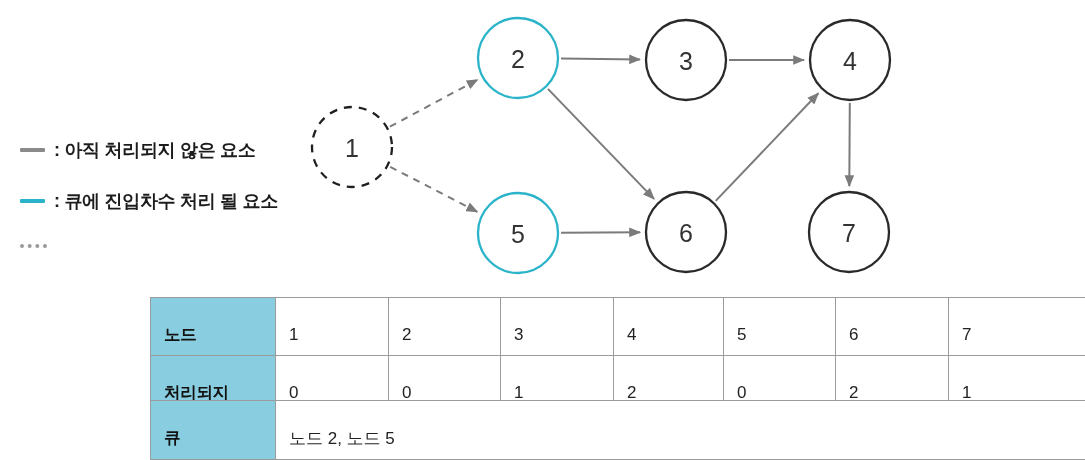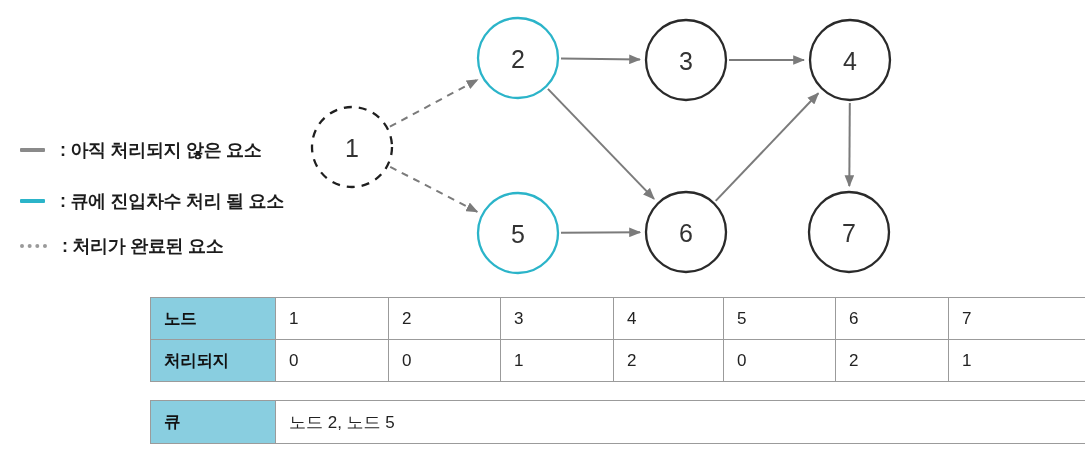--- a/index.html
+++ b/index.html
@@ -11,21 +11,21 @@
     font-family: "Liberation Sans", "DejaVu Sans", sans-serif;
     color: #1c1c1c;
   }
 
   
   .legend-row {
     position: absolute;
     left: 20px;
     display: flex;
     align-items: center;
-    gap: 15px;
+    gap: 9px;
     height: 22px;
     font-size: 18px;
     font-weight: 700;
     letter-spacing: -0.3px;
     white-space: nowrap;
   }
   .legend-row.r1 { top: 139px; }
   .legend-row.r2 { top: 190px; }
   .legend-row.r3 { top: 235px; }
   .lg-marker { display: inline-block; width: 25px; }
@@ -43,21 +43,21 @@
     width: 940px;
     border-collapse: collapse;
     table-layout: fixed;
     background: #fff;
   }
   table.indegree { top: 297px; }
   table.queue    { top: 400px; }
   .tbl td {
     border: 1.6px solid #9b9b9b;
     height: 41px;
-    padding: 0 0 0 13px;
+    padding: 16px 0 0 13px;
     font-size: 17px;
     color: #222;
     vertical-align: middle;
     overflow: hidden;
   }
   .tbl td.hd {
     background: #89cee0;
     font-weight: 700;
     font-size: 16.5px;
     color: #111;
@@ -101,21 +101,20 @@
 <div class="legend-row r1">
   <span class="lg-marker lg-solid-gray"></span>
   <span>: 아직 처리되지 않은 요소</span>
 </div>
 <div class="legend-row r2">
   <span class="lg-marker lg-solid-cyan"></span>
   <span>: 큐에 진입차수 처리 될 요소</span>
 </div>
 <div class="legend-row r3">
   <span class="lg-marker lg-dotted"></span>
-  <span>: 처리가 완료된 요소</span>
 </div>
 
 <table class="tbl indegree">
   <colgroup>
     <col style="width:125px">
     <col style="width:113px">
       <col style="width:112px">
       <col style="width:113px">
     <col style="width:110px">
       <col style="width:112px">

